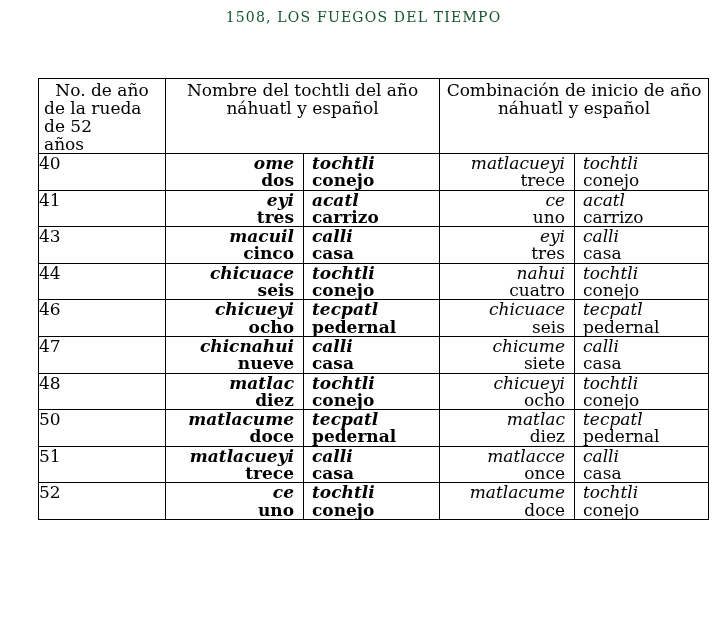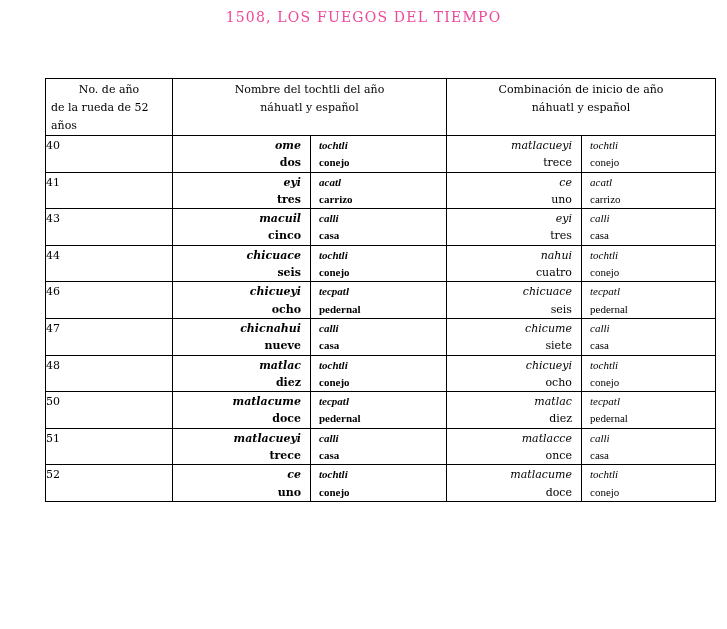--- a/index.html
+++ b/index.html
@@ -16,50 +16,50 @@
     overflow: hidden;
   }
   .page-title {
     position: absolute;
     top: 9px;
     left: 0;
     width: 727px;
     text-align: center;
     font-size: 14px;
     letter-spacing: 1.2px;
-    color: #ec4899;
+    color: #14532d;
   }
   table.year-table {
     position: absolute;
-    left: 45px;
+    left: 38px;
     top: 78px;
     width: 670px;
     border-collapse: collapse;
     table-layout: fixed;
-    font-size: 11px;
+    font-size: 17px;
   }
   .year-table th, .year-table td {
     border: 1px solid #000000;
     vertical-align: top;
     padding: 0;
     overflow: hidden;
   }
   .year-table thead tr { height: 57px; }
   .year-table tbody tr { height: 35.7px; }
   .year-table th {
     font-weight: normal;
     padding-top: 2px;
     line-height: 18px;
   }
   .h-center { text-align: center; }
   .h-left   { text-align: left; padding-left: 5px; }
   .year-table td div { line-height: 17.3px; white-space: nowrap; }
   td.c-year { text-align: left; padding-top: 1px; }
   td.c-right { text-align: right; padding-right: 9px; padding-top: 1px; }
-  td.c-left  { text-align: left;  padding-left: 8px;  padding-top: 1px; font-family: Liberation Serif, serif; }
+  td.c-left  { text-align: left;  padding-left: 8px;  padding-top: 1px; }
   td.c-bold  { font-weight: bold; }
   .nah { font-style: italic; }
 </style>
 </head>
 <body>
 
 <div class="page-title">1508, LOS FUEGOS DEL TIEMPO</div>
 
 <table class="year-table">
   <colgroup>

